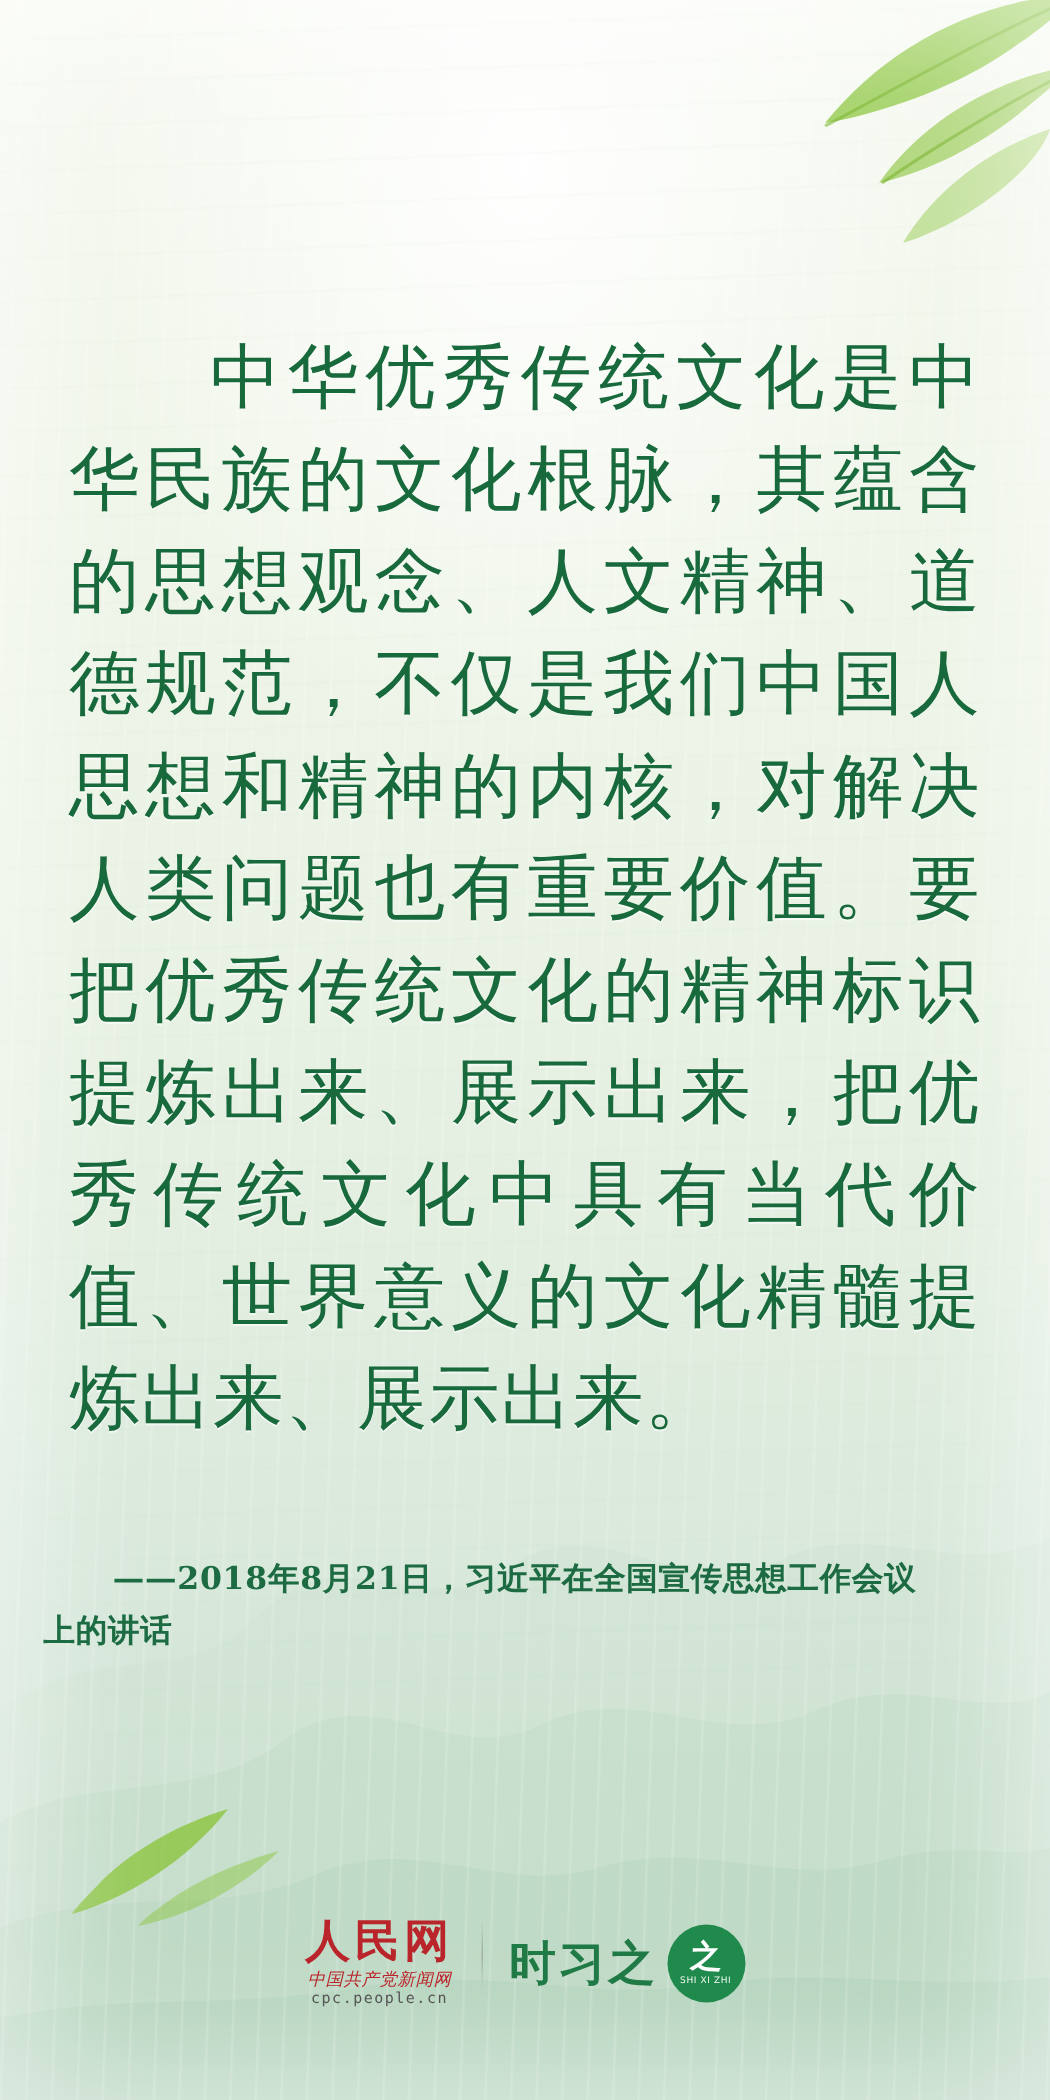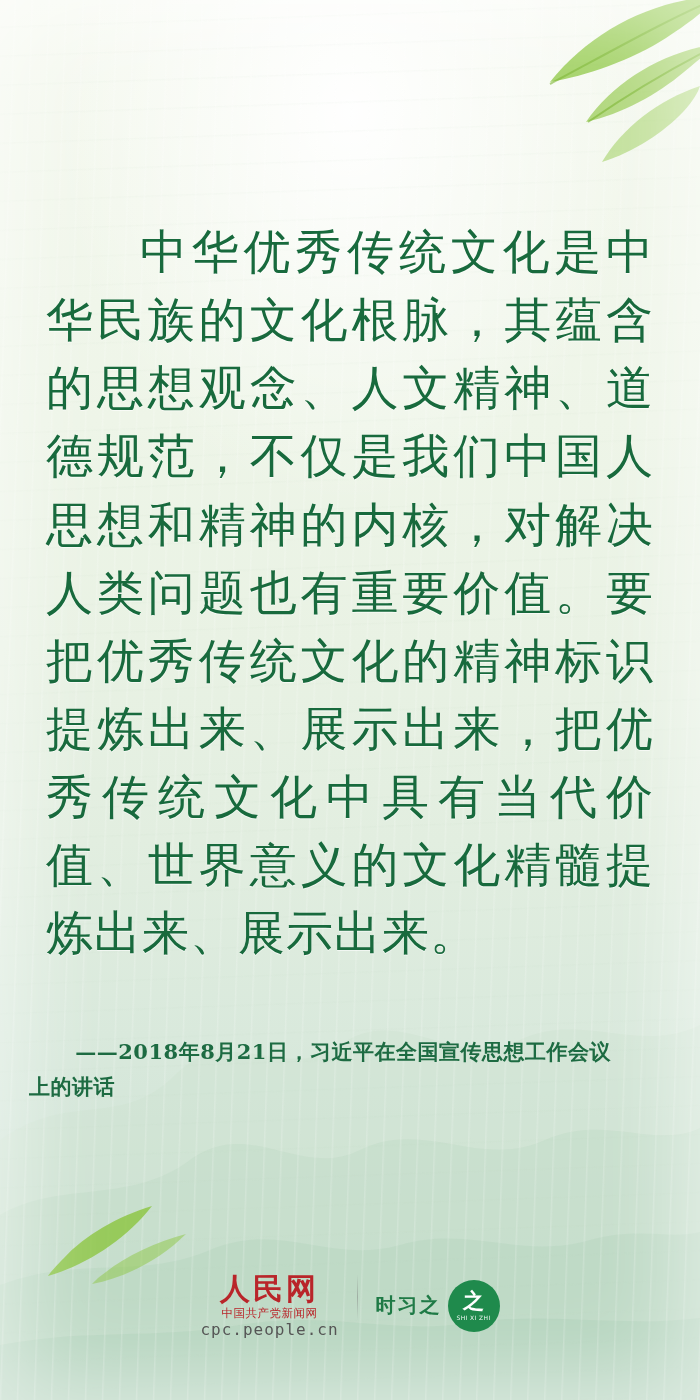--- a/index.html
+++ b/index.html
@@ -135,44 +135,45 @@
     font-size: 30px;
     color: #b9252a;
     letter-spacing: 3px;
   }
   .brand-people .sub {
     margin-top: 4px;
     font-family: "DejaVu Sans", "Liberation Sans", sans-serif;
     font-size: 11.5px;
     color: #b9252a;
     letter-spacing: .5px;
+    font-style: italic;
   }
   .brand-people .url {
     margin-top: 3px;
     font-family: "DejaVu Sans Mono", "Liberation Mono", monospace;
-    font-size: 16px;
+    font-size: 10px;
     color: #555;
     letter-spacing: 1px;
   }
 
   .divider {
     width: 1px;
     height: 46px;
     background: linear-gradient(180deg, rgba(120,120,120,0), rgba(120,120,120,.45), rgba(120,120,120,0));
   }
 
   .brand-shixi {
     display: flex;
     align-items: center;
     gap: 6px;
   }
   .brand-shixi .txt {
     font-family: Liberation Sans, sans-serif;
     font-weight: 700;
-    font-size: 20px;
+    font-size: 31px;
     color: #1f7a46;
     letter-spacing: 2px;
   }
   .seal {
     position: relative;
     width: 52px;
     height: 52px;
     border-radius: 50%;
     background: #1f8a4c;
     display: flex;

